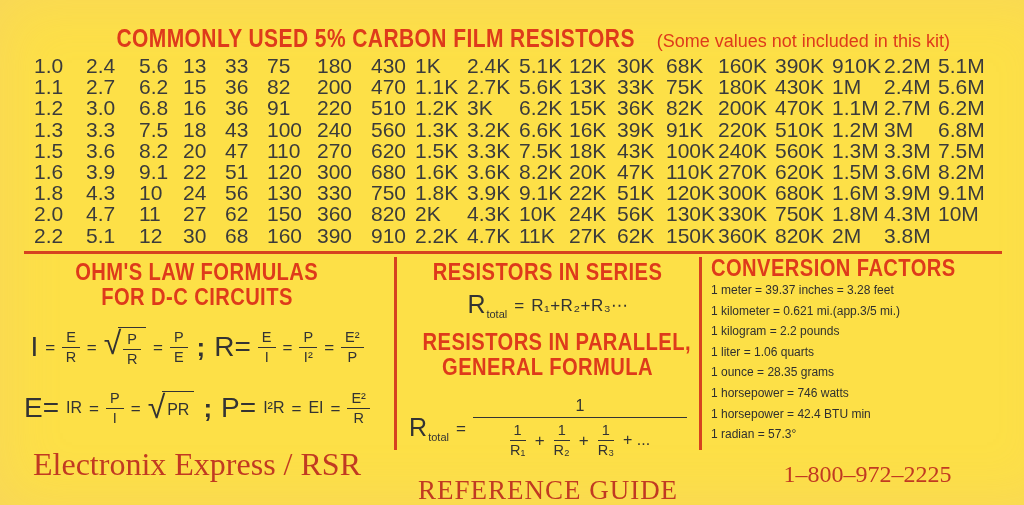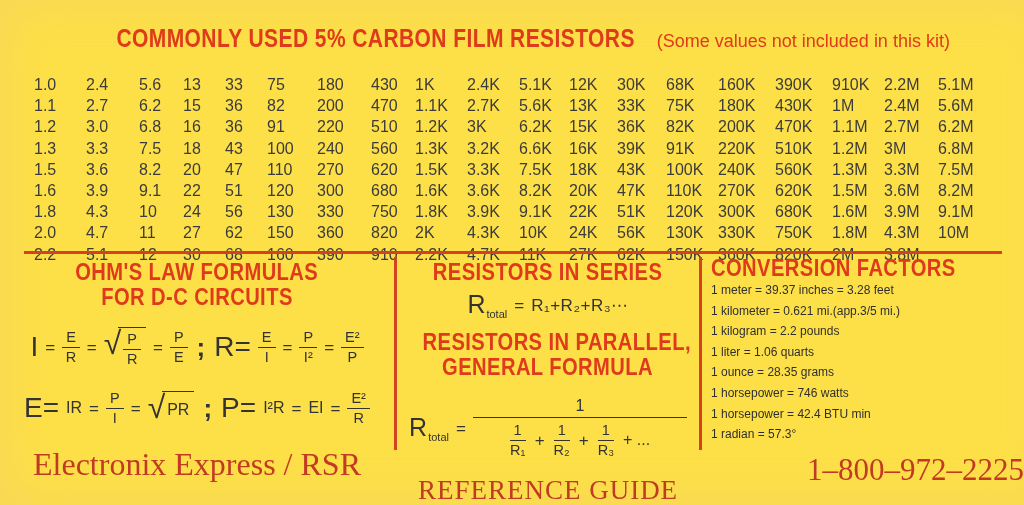--- a/index.html
+++ b/index.html
@@ -9,43 +9,43 @@
     box-shadow:inset 0 0 60px rgba(228,178,160,.22);
     font-family:"Liberation Sans",sans-serif;color:#333;padding-left:35px;
   }
   
   .title-row{position:absolute;top:24px;left:0;width:100%;text-align:center;white-space:nowrap;color:#de3a1b;}
   .title-main{display:inline-block;transform:scaleX(.84);transform-origin:center;margin:0 -42px;
     font-weight:bold;font-size:25px;letter-spacing:.5px;}
   .title-note{display:inline-block;font-size:18px;margin-left:10px;}
   
   .res-table{
-    position:absolute;top:74px;left:34px;
+    position:absolute;top:55px;left:34px;
     display:grid;
     grid-template-columns:52px 53px 44px 42px 42px 50px 54px 44px 52px 52px 50px 48px 49px 52px 57px 57px 52px 54px 50px;
     grid-auto-rows:21.2px;
-    font-size:16px;color:#3b3b3b;
+    font-size:21px;color:#3b3b3b;
   }
   .res-table .cell{text-align:left;line-height:21.2px;}
   
   .hdivider{position:absolute;top:251px;left:24px;width:978px;height:3px;background:#d6421f;}
   .vdivider{width:3px;background:#d6421f;height:193px;flex:0 0 3px;margin-top:3px;}
   
   .sections{position:absolute;top:254px;left:0;width:1024px;height:251px;display:flex;align-items:stretch;}
   .sec{position:relative;}
   .sec-left{width:394px;text-align:center;}
   .sec-mid{width:302px;text-align:center;}
   .sec-right{flex:1;padding-left:9px;text-align:left;}
   .red-h{color:#de3a1b;font-weight:bold;font-size:24px;line-height:25px;white-space:nowrap;}
   .cond{display:inline-block;transform:scaleX(.84);transform-origin:center;letter-spacing:.5px;}
   .cond-left{display:inline-block;transform:scaleX(.84);transform-origin:left center;letter-spacing:.5px;}
   .serif-red{font-family:"Liberation Serif",serif;color:#c13a22;}
   .brand{font-size:32px;margin-top:16px;}
   .ref-guide{font-size:27px;margin-top:10px;letter-spacing:1px;}
-  .phone{font-size:31px;margin-top:7px;text-align:right;}
+  .phone{font-size:24px;margin-top:16px;text-align:center;}
   
   .formula{display:flex;justify-content:center;align-items:center;gap:7px;color:#333;}
   .f1{margin-top:16px;height:44px;}
   .f2{margin-top:17px;height:44px;}
   .series-f{margin-top:6px;height:30px;}
   .parallel-f{margin-top:12px;height:74px;}
   .tok{font-size:17px;line-height:1;}
   .tok.big{font-size:28px;}
   .tok.semi{font-size:26px;font-weight:bold;margin:0 2px;}
   .tok.small{font-size:16px;}

